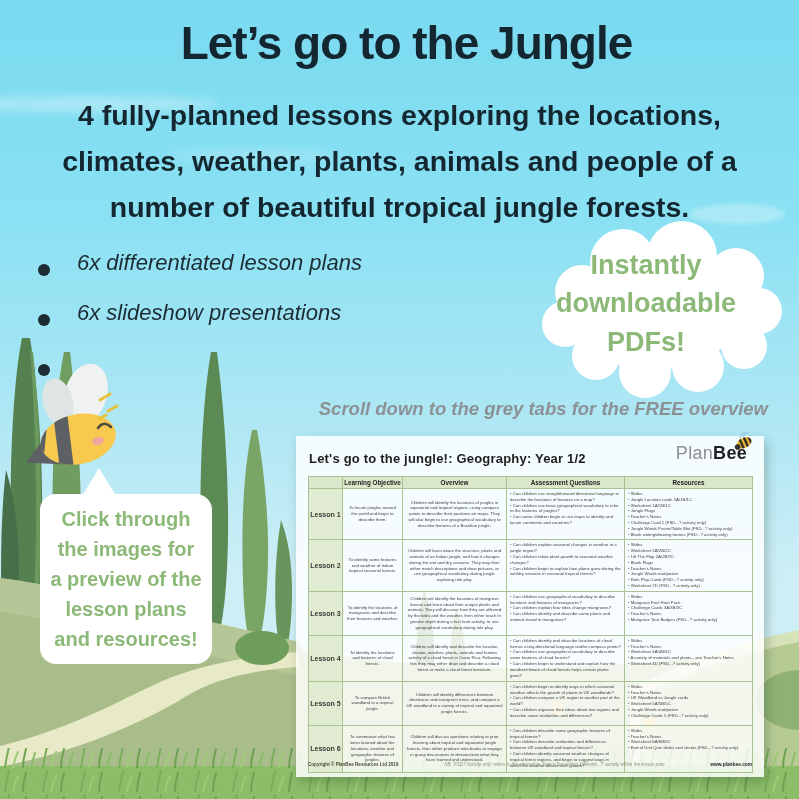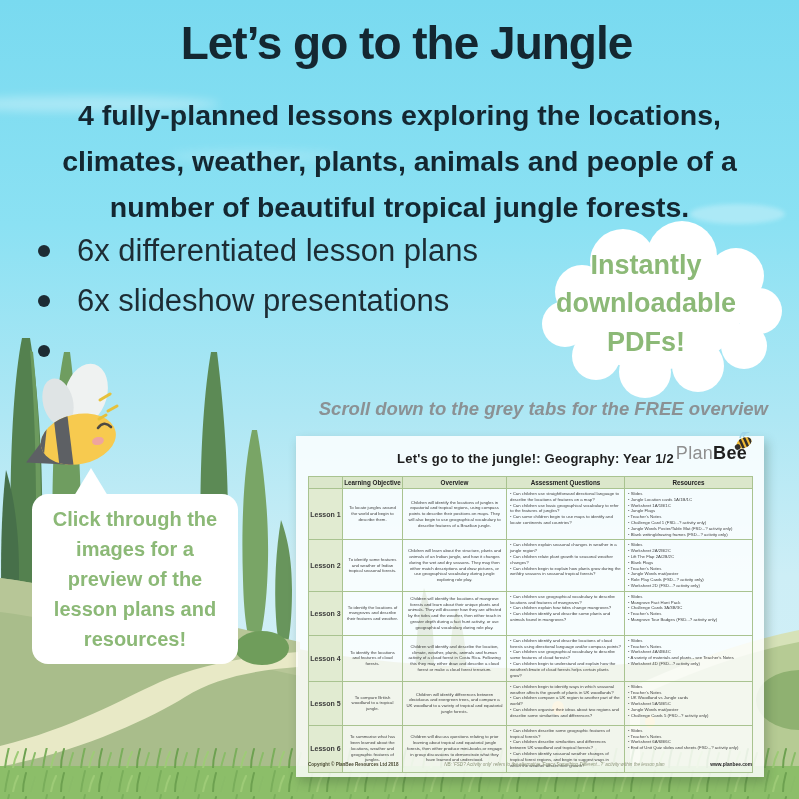--- a/index.html
+++ b/index.html
@@ -7,44 +7,44 @@
   .scene{position:relative;width:799px;height:799px;overflow:hidden;
     background:linear-gradient(180deg,#79daf0 0%,#8be1f3 28%,#aee7f4 52%,#cdeef6 72%,#d4f0f7 100%);}
   .streak{position:absolute;background:rgba(255,255,255,0.32);border-radius:50%;filter:blur(5px);z-index:1;}
 
   .main-title{position:absolute;top:16px;left:0;width:100%;text-align:center;z-index:3;
     font-size:46px;font-weight:bold;color:#142731;letter-spacing:-1px;margin-left:7px;}
   .subtitle{position:absolute;top:92px;left:24px;width:751px;text-align:center;z-index:3;
     font-size:28.5px;font-weight:bold;color:#142731;line-height:1.62;}
 
   .bullets{position:absolute;left:38px;top:226px;z-index:3;}
-  .bullet-item{display:flex;align-items:center;height:50px;font-size:31px;color:#1d2c34;}
+  .bullet-item{display:flex;align-items:flex-end;height:50px;font-size:22px;color:#1d2c34;font-style:italic;}
   .dot{width:12px;height:12px;border-radius:50%;background:#1d2c34;margin-right:27px;flex:none;}
 
   .cloud-badge{position:absolute;left:530px;top:214px;width:252px;height:192px;z-index:3;}
   .cloud-badge svg{position:absolute;left:0;top:0;}
   .cloud-text{position:absolute;left:20px;top:32px;width:192px;text-align:center;
     font-size:27px;font-weight:bold;color:#8cb977;line-height:1.42;}
 
   .scroll-note{position:absolute;left:276px;top:398px;width:492px;text-align:right;z-index:3;
     font-size:18.5px;font-style:italic;font-weight:bold;color:#8b9194;}
 
   .landscape{position:absolute;left:0;top:0;z-index:2;}
 
   .bee{position:absolute;left:12px;top:358px;width:128px;height:110px;z-index:6;}
 
-  .speech-bubble{position:absolute;left:32px;top:494px;width:206px;z-index:5;
+  .speech-bubble{position:absolute;left:40px;top:494px;width:172px;z-index:5;
     background:#ffffff;border-radius:16px;padding:10px 10px;box-sizing:border-box;}
   .speech-bubble::before{content:"";position:absolute;left:42px;top:-26px;width:0;height:0;
     border-left:17px solid transparent;border-right:17px solid transparent;border-bottom:28px solid #ffffff;}
   .speech-text{font-size:20px;font-weight:bold;color:#8cb977;text-align:center;line-height:1.5;}
 
   .paper{position:absolute;left:296px;top:436px;width:468px;height:341px;z-index:4;
     background:rgba(255,255,255,0.84);box-shadow:3px 5px 10px rgba(40,60,40,0.28);}
-  .doc-head{position:absolute;top:13px;left:24px;right:13px;height:26px;text-align:center;}
+  .doc-head{position:absolute;top:13px;left:13px;right:13px;height:26px;}
   .doc-title{font-size:13px;font-weight:bold;color:#1e1e1e;letter-spacing:0.2px;}
   .logo{position:absolute;right:4px;top:-6px;font-size:18px;letter-spacing:0.3px;}
   .logo .plan{color:#8f8f8f;}
   .logo .bee-word{color:#1f1f1f;font-weight:bold;}
   .logo-bee-icon{position:absolute;right:-10px;top:-11px;}
 
   table.lessons{position:absolute;top:40px;left:12px;width:444px;border-collapse:collapse;table-layout:fixed;}
   table.lessons th,table.lessons td{border:0.7px solid #a9c390;overflow:hidden;box-sizing:border-box;}
   table.lessons th{background:#dbe7cb;font-size:6.3px;font-weight:bold;color:#222;vertical-align:middle;text-align:center;padding:1px;}
   td.lesson-label{background:#e1ebd1;font-weight:bold;font-size:7px;color:#3a3a3a;text-align:center;vertical-align:middle;}

